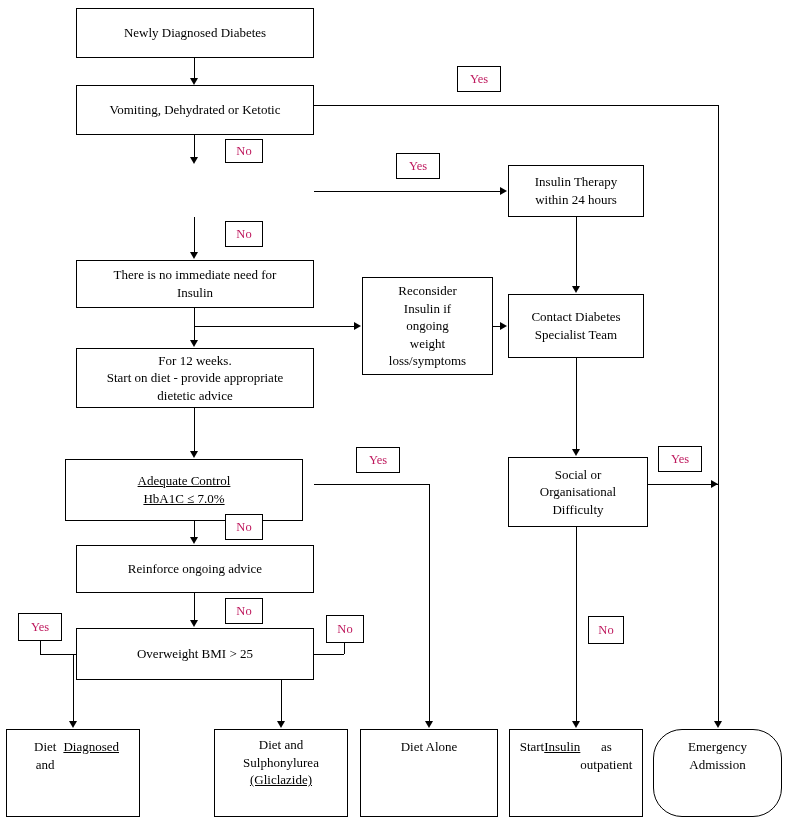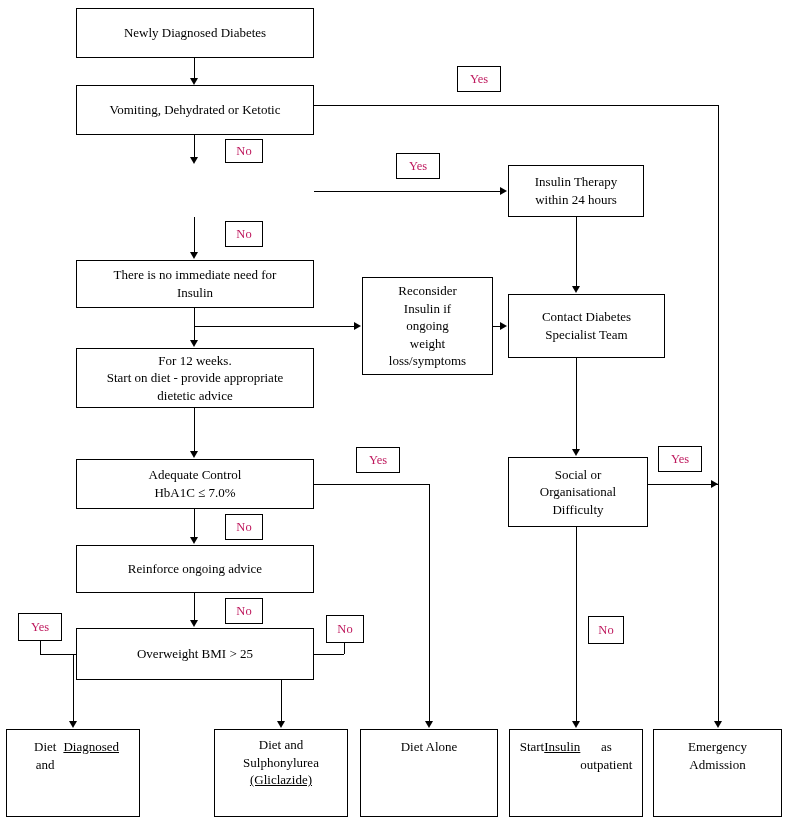--- a/index.html
+++ b/index.html
@@ -79,36 +79,36 @@
   <div class="node" style="left:76px; top:85px; width:238px; height:50px;">Vomiting, Dehydrated or Ketotic</div>
 
 
   <div class="node" style="left:76px; top:260px; width:238px; height:48px;">There  is no immediate need for
 Insulin</div>
 
   <div class="node" style="left:76px; top:348px; width:238px; height:60px;">For 12 weeks.
 Start on diet - provide appropriate
 dietetic advice</div>
 
-  <div class="node" style="left:76px; top:459px; width:238px; height:50px;">Adequate Control
+  <div class="node" style="left:65px; top:459px; width:238px; height:62px;text-decoration:underline;">Adequate Control
 HbA1C ≤ 7.0%</div>
 
   <div class="node" style="left:76px; top:545px; width:238px; height:48px;">Reinforce ongoing advice</div>
 
   <div class="node" style="left:76px; top:628px; width:238px; height:52px;">Overweight BMI &gt; 25</div>
 
   <div class="node" style="left:362px; top:277px; width:131px; height:98px;">Reconsider
 Insulin if ongoing
 weight
 loss/symptoms</div>
 
   <div class="node" style="left:508px; top:165px; width:136px; height:52px;">Insulin Therapy
 within 24 hours</div>
 
-  <div class="node" style="left:508px; top:294px; width:157px; height:64px;">Contact Diabetes
+  <div class="node" style="left:508px; top:294px; width:136px; height:64px;">Contact Diabetes
 Specialist Team</div>
 
   <div class="node" style="left:508px; top:457px; width:140px; height:70px;">Social or
 Organisational
 Difficulty</div>
 
   <div class="node" style="left:6px; top:729px; width:134px; height:88px; align-items:flex-start; padding-top:8px;">
     <span>Diet and </span><span class="u">Diagnosed</span>
   </div>
 
@@ -118,21 +118,21 @@
     <span class="u">(Gliclazide)</span>
   </div>
 
   <div class="node" style="left:360px; top:729px; width:138px; height:88px; align-items:flex-start; padding-top:8px;">Diet Alone</div>
 
   <div class="node" style="left:509px; top:729px; width:134px; height:88px; align-items:flex-start; padding-top:8px;">
     <span>Start </span><span class="u">Insulin</span><span> as
 outpatient</span>
   </div>
 
-  <div class="node" style="left:653px; top:729px; width:129px; height:88px; align-items:flex-start; padding-top:8px;">Emergency
+  <div class="node" style="left:653px; top:729px; width:129px; height:88px; align-items:flex-start; padding-top:8px;border-radius:29px;">Emergency
 Admission</div>
 
   <div class="label" style="left:457px; top:66px; width:44px; height:26px;">Yes</div>
 
   <div class="label" style="left:225px; top:139px; width:38px; height:24px;">No</div>
 
   <div class="label" style="left:396px; top:153px; width:44px; height:26px;">Yes</div>
 
   <div class="label" style="left:225px; top:221px; width:38px; height:26px;">No</div>
 

